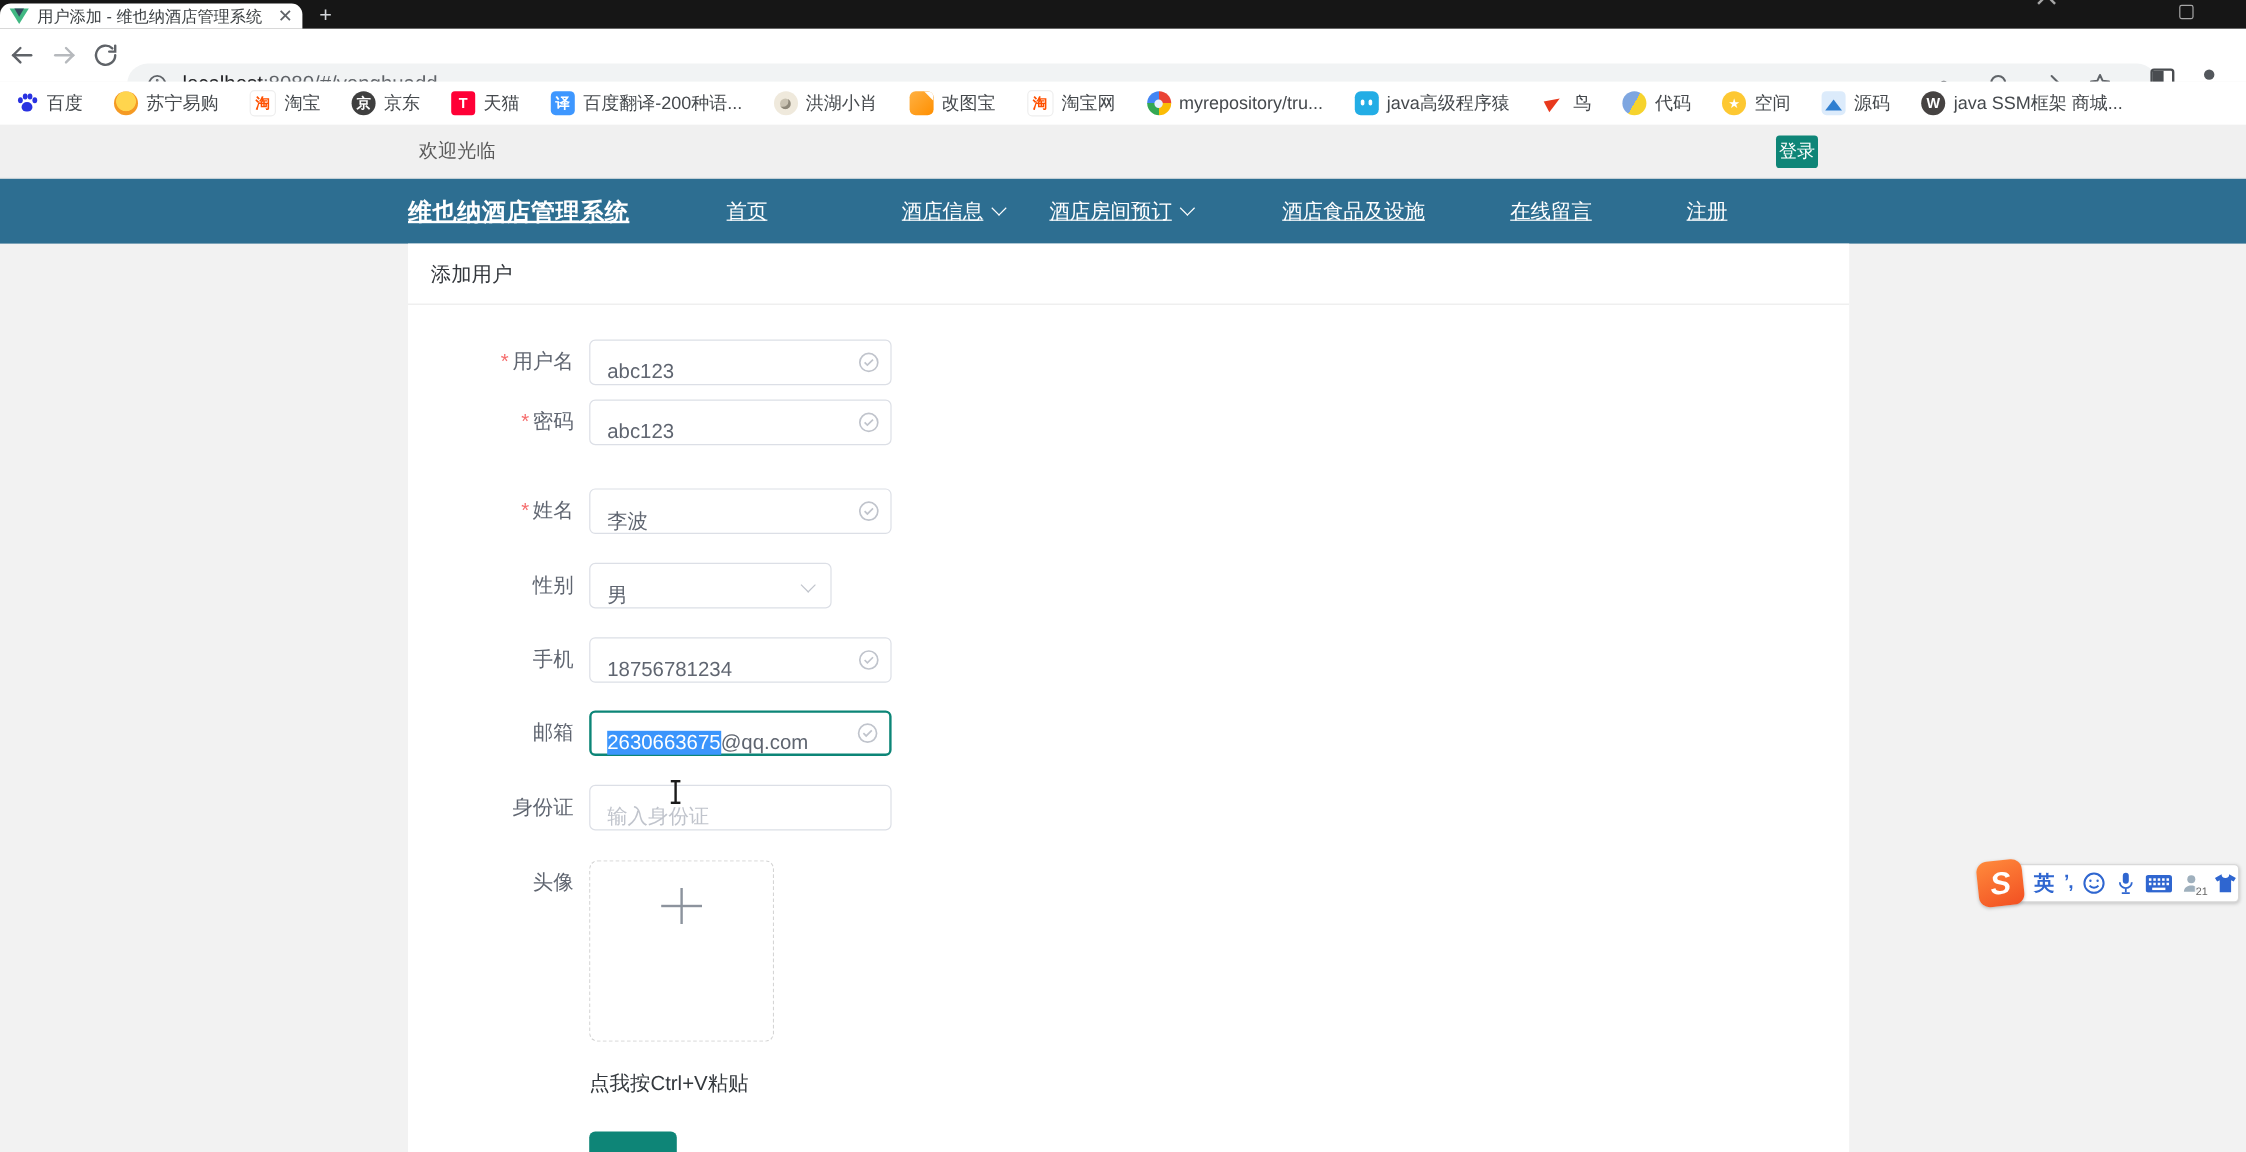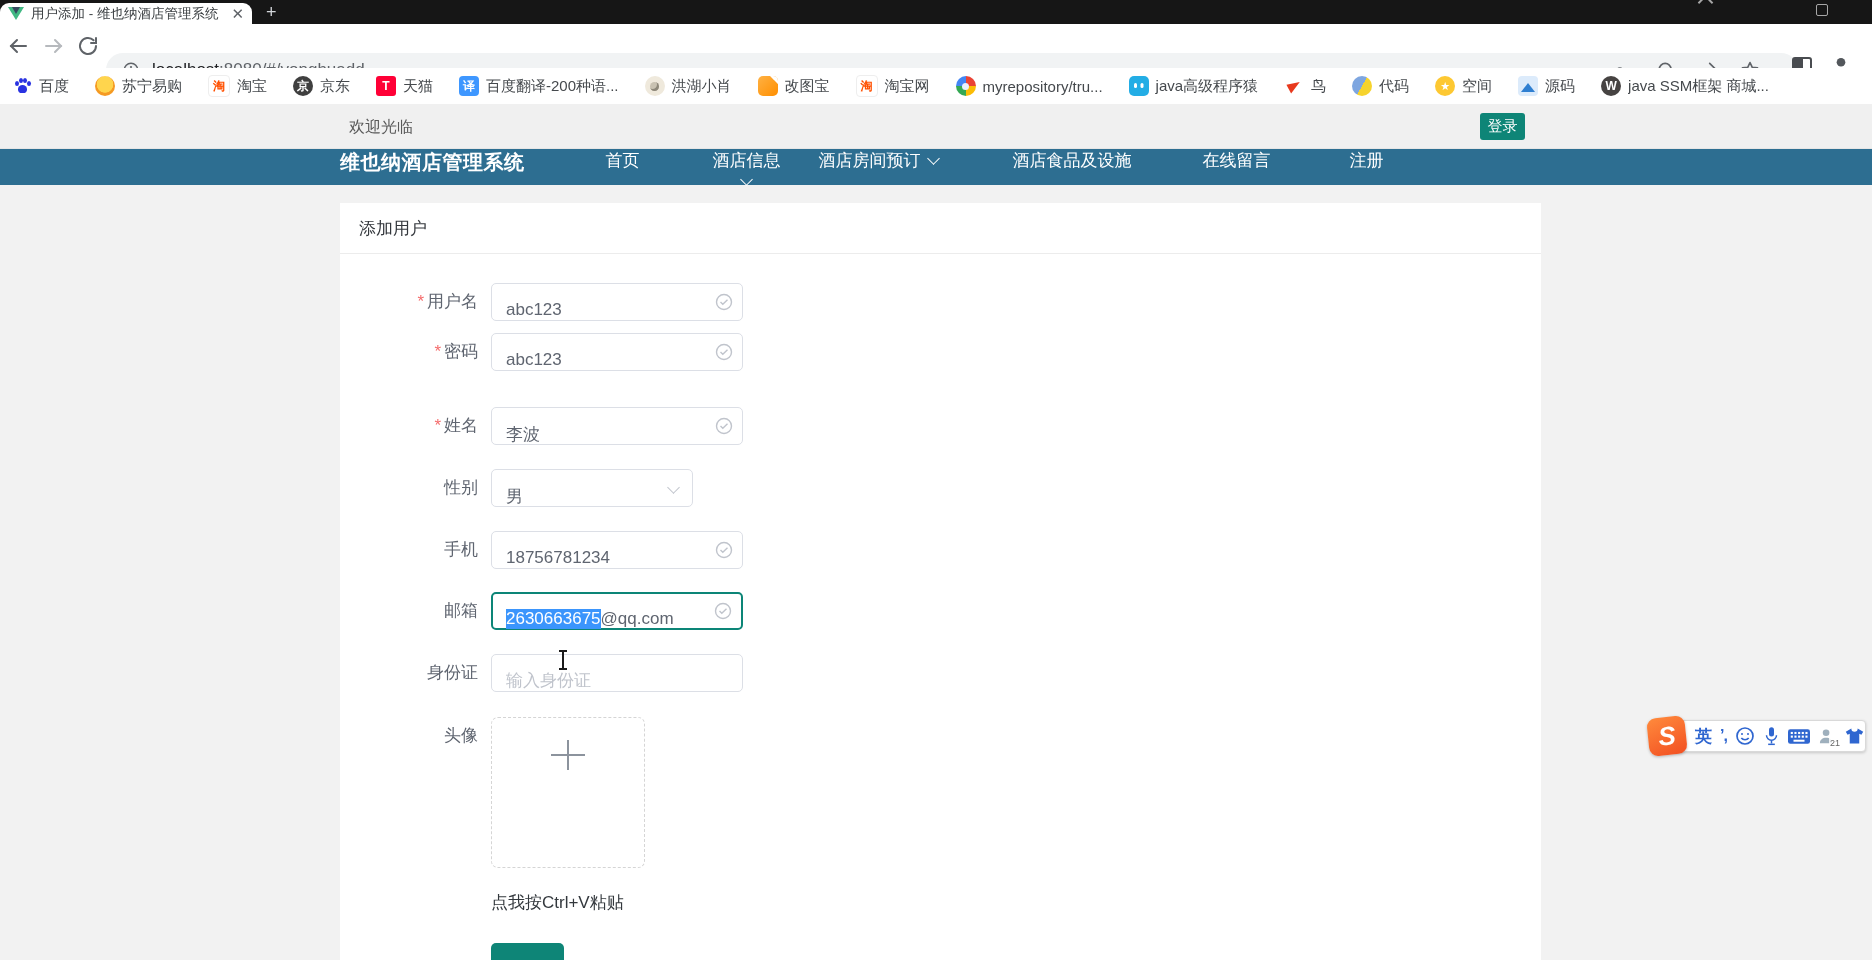--- a/index.html
+++ b/index.html
@@ -61,28 +61,28 @@
   .ic-qzone{background:#fdc832;border-radius:50%;}
   .ic-qzone i{color:#fff;font-style:normal;font-size:11px;}
   .ic-source-mountain{background:#dcebfb;border-radius:4px;}
   .ic-source-mountain::before{content:"";position:absolute;left:3px;bottom:4px;border-left:7px solid transparent;border-right:7px solid transparent;border-bottom:9px solid #2f7fd1;}
   .ic-wordpress{background:#464342;border-radius:50%;}
   .ic-wordpress i{color:#fff;font-style:normal;}
 
   
   #welcome{position:absolute;left:0;top:104px;width:100%;height:45px;background:#f0f0f0;border-bottom:1px solid #e6e6e6;box-sizing:border-box;}
   .welcome-text{position:absolute;left:349px;top:0;line-height:45px;font-size:16px;color:#5a5a5a;}
-  .login-btn{position:absolute;left:1480px;top:9px;width:45px;height:27px;background:#0e8577;color:#fff;border-radius:3px;font-size:15px;display:flex;align-items:center;justify-content:center;cursor:pointer;}
-
-  
-  #nav{position:absolute;left:0;top:149px;width:100%;height:36px;background:#2d6e91;display:flex;align-items:flex-start;padding-left:340px;box-sizing:border-box;color:#fff;}
+  .login-btn{position:absolute;left:1480px;top:9px;width:35px;height:27px;background:#0e8577;color:#fff;border-radius:3px;font-size:15px;display:flex;align-items:center;justify-content:center;cursor:pointer;}
+
+  
+  #nav{position:absolute;left:0;top:149px;width:100%;height:54px;background:#2d6e91;display:flex;align-items:center;padding-left:340px;box-sizing:border-box;color:#fff;text-decoration:underline;}
   #nav h1{margin:0;font-size:20px;font-weight:bold;letter-spacing:.5px;}
   .nav-item{font-size:17px;display:flex;align-items:center;gap:8px;cursor:pointer;white-space:nowrap;}
   .nav-item:nth-of-type(1){margin-left:81px;}
-  .nav-item:nth-of-type(2){margin-left:73px;flex-direction:column;}
+  .nav-item:nth-of-type(2){margin-left:112px;}
   .nav-item:nth-of-type(3){margin-left:38px;}
   .nav-item:nth-of-type(4){margin-left:75px;}
   .nav-item:nth-of-type(5){margin-left:71px;}
   .nav-item:nth-of-type(6){margin-left:79px;}
   .dd-arrow{display:none;width:8px;height:8px;border-right:1.7px solid #fff;border-bottom:1.7px solid #fff;transform:rotate(45deg);margin-top:-5px;}
   .has-dd .dd-arrow{display:inline-block;}
 
   
   #card{position:absolute;left:340px;top:203px;width:1201px;height:757px;background:#fff;overflow:hidden;}
   .card-head{height:50px;border-bottom:1px solid #ececec;display:flex;align-items:center;padding-left:19px;font-size:17px;color:#33373c;}

